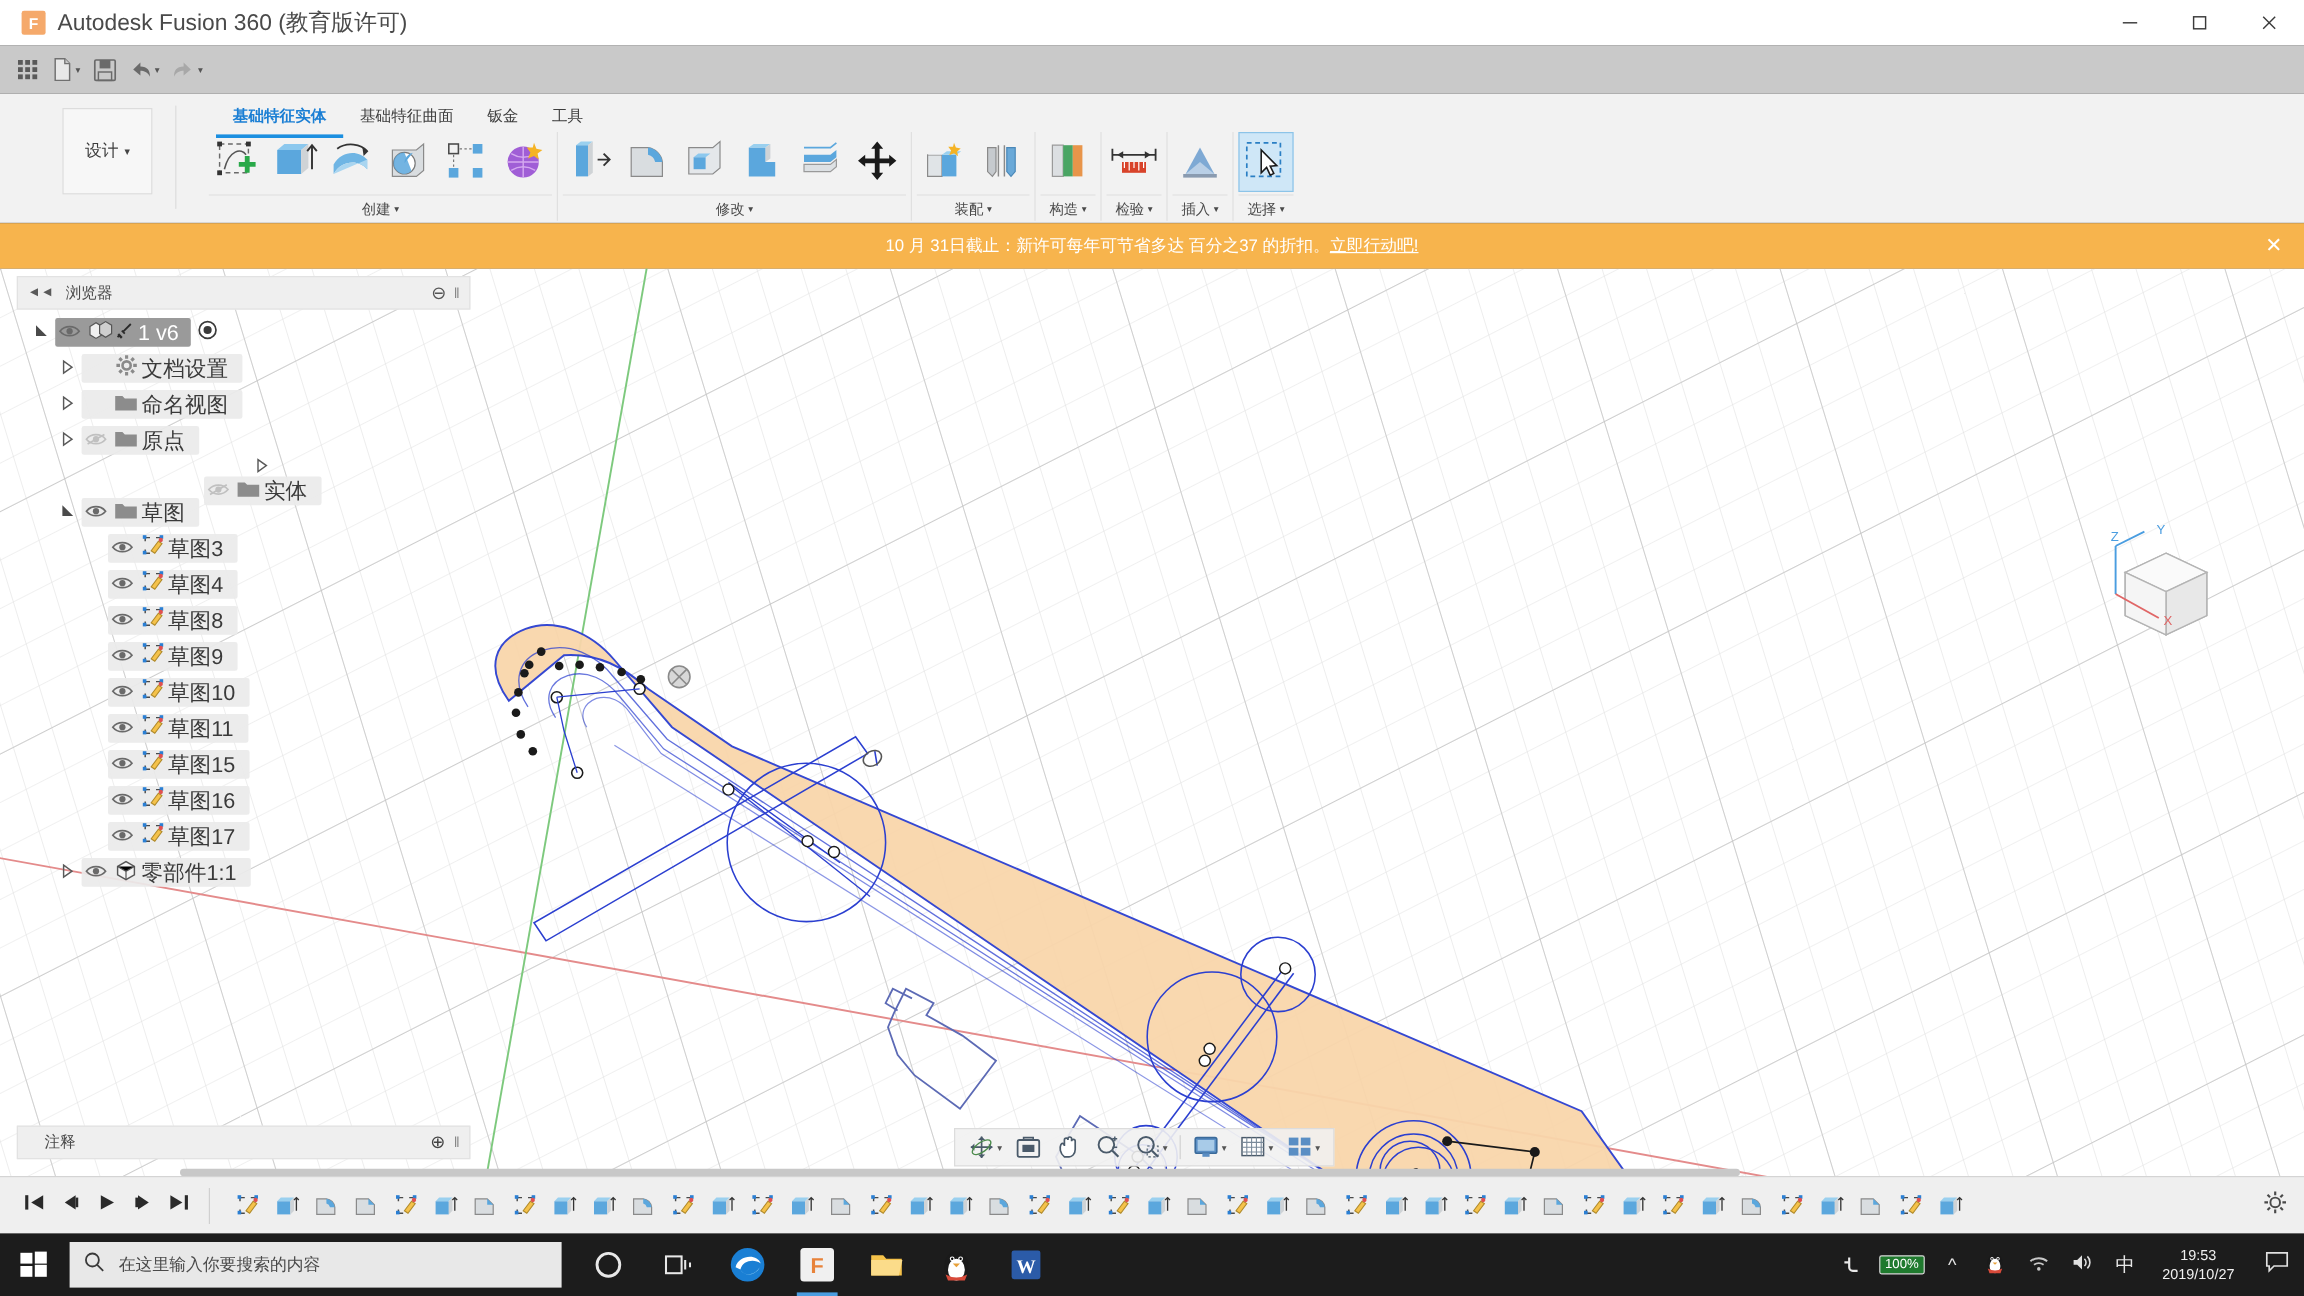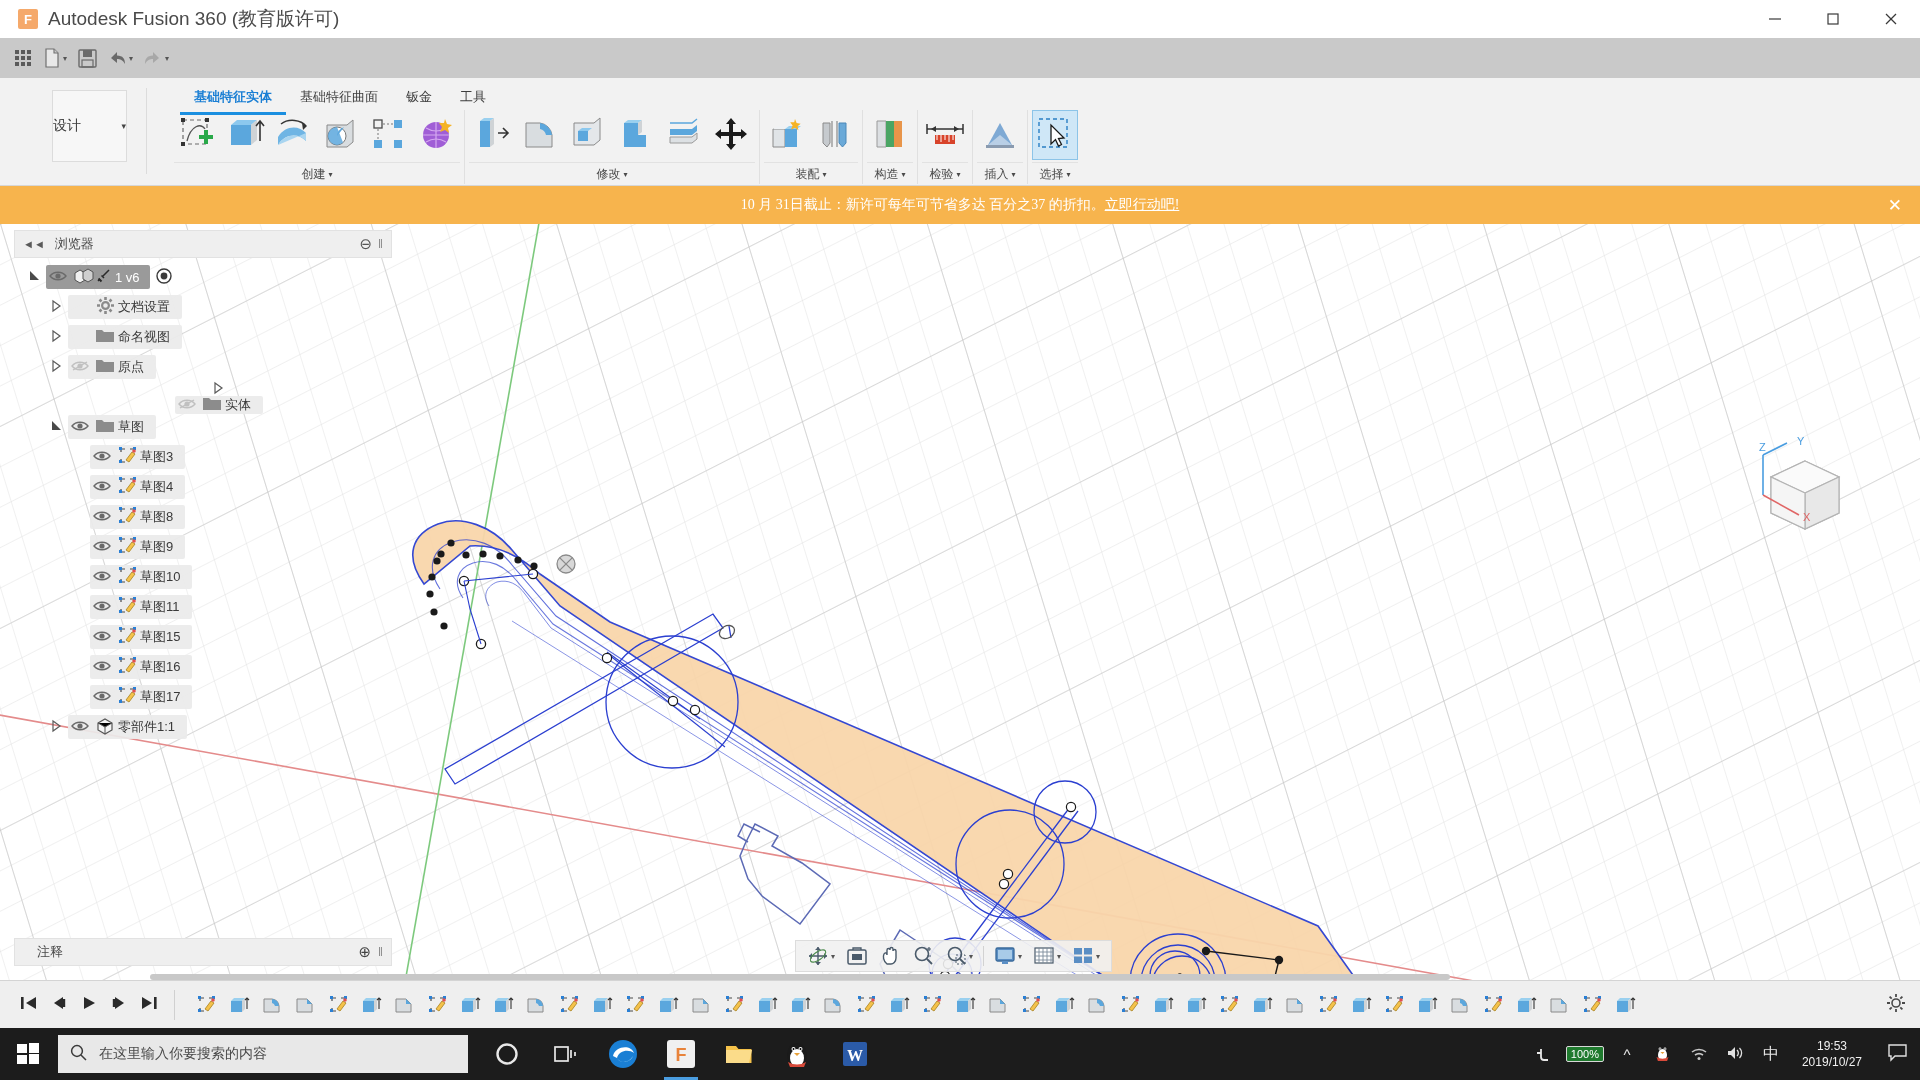--- a/index.html
+++ b/index.html
@@ -68,21 +68,21 @@
   .qa-user { font-size: 13px; color: #4a4a4a; padding: 0 14px; }
 
   
   .ribbon {
     position: absolute; top: 78px; left: 0; width: 1920px; height: 108px;
     background: #f2f2f2; border-bottom: 1px solid #d7d7d7;
   }
   .design-box {
     position: absolute; left: 52px; top: 12px; width: 75px; height: 72px;
     background: #f7f7f7; border: 1px solid #dcdcdc;
-    display: flex; align-items: center; justify-content: space-between; gap: 5px;
+    display: flex; align-items: center; justify-content: center; gap: 5px;
   }
   .design-box .lbl { font-size: 14px; color: #3d3d3d; }
   .vsep { position: absolute; top: 10px; width: 1px; height: 86px; background: #dcdcdc; }
 
   .tabs { position: absolute; left: 180px; top: 6px; display: flex; gap: 0; }
   .rtab { font-size: 13px; color: #3d3d3d; padding: 4px 14px 6px 14px; }
   .rtab.active { color: #1b7fd4; border-bottom: 3px solid #1b8fe0; font-weight: bold; }
 
   .rgroups { position: absolute; left: 170px; top: 32px; display: flex; height: 74px; }
   .rgroup { display: flex; flex-direction: column; height: 74px; position: relative; }
@@ -92,21 +92,21 @@
     border-top: 1px solid #e2e2e2; margin: 0 4px; display: flex;
     align-items: center; justify-content: center; gap: 3px;
   }
   .rgroup + .rgroup { border-left: 1px solid #e0e0e0; }
   .ricon { width: 46px; height: 50px; display: flex; align-items: center; justify-content: center; }
   .ricon.sel { background: #cfe7f7; border: 1px solid #8cc4e8; }
 
   
   .banner {
     position: absolute; top: 186px; left: 0; width: 1920px; height: 38px;
-    background: #f7b44d; display: flex; align-items: center; justify-content: center; font-family: Liberation Serif, serif;
+    background: #f7b44d; display: flex; align-items: center; justify-content: center;
   }
   .banner-text { font-size: 14px; color: #ffffff; }
   .banner-text a { color: #ffffff; text-decoration: underline; }
   .banner-close { position: absolute; right: 18px; color: #fff; font-size: 17px; }
 
   
   .canvas {
     position: absolute; top: 224px; left: 0; width: 1920px; height: 756px;
     background: #ffffff; overflow: hidden;
   }
@@ -115,21 +115,21 @@
   .browser {
     position: absolute; left: 14px; top: 230px; width: 378px;
   }
   .browser-head {
     height: 28px; background: #efefef; display: flex; align-items: center;
     border: 1px solid #e2e2e2; padding: 0 8px; gap: 10px;
   }
   .browser-head .title { font-size: 13px; color: #4a4a4a; }
   .browser-head .rgt { margin-left: auto; display: flex; align-items: center; gap: 6px; color: #555; }
   .tree { padding-top: 4px; }
-  .node { height: 30px; display: flex; align-items: center; font-size: 13px; color: #3a3a3a; }
+  .node { height: 30px; display: flex; align-items: center; font-size: 18px; color: #3a3a3a; }
   .node .chev { width: 22px; text-align: center; color: #5a5a5a; font-size: 11px; }
   .node .eye  { width: 24px; text-align: center; color: #6a6a6a; font-size: 13px; }
   .node .nicon{ width: 26px; text-align: center; }
   .node .pill { background: rgba(234,234,234,0.92); border-radius: 2px; display: flex; align-items: center;
     height: 24px; padding-right: 12px; }
   .node.root .pill { background: #9a9a9a; color: #fff; padding-right: 10px; }
   .node.root .eye, .node.root .nicon { color: #fff; }
 
   
   .comments {

